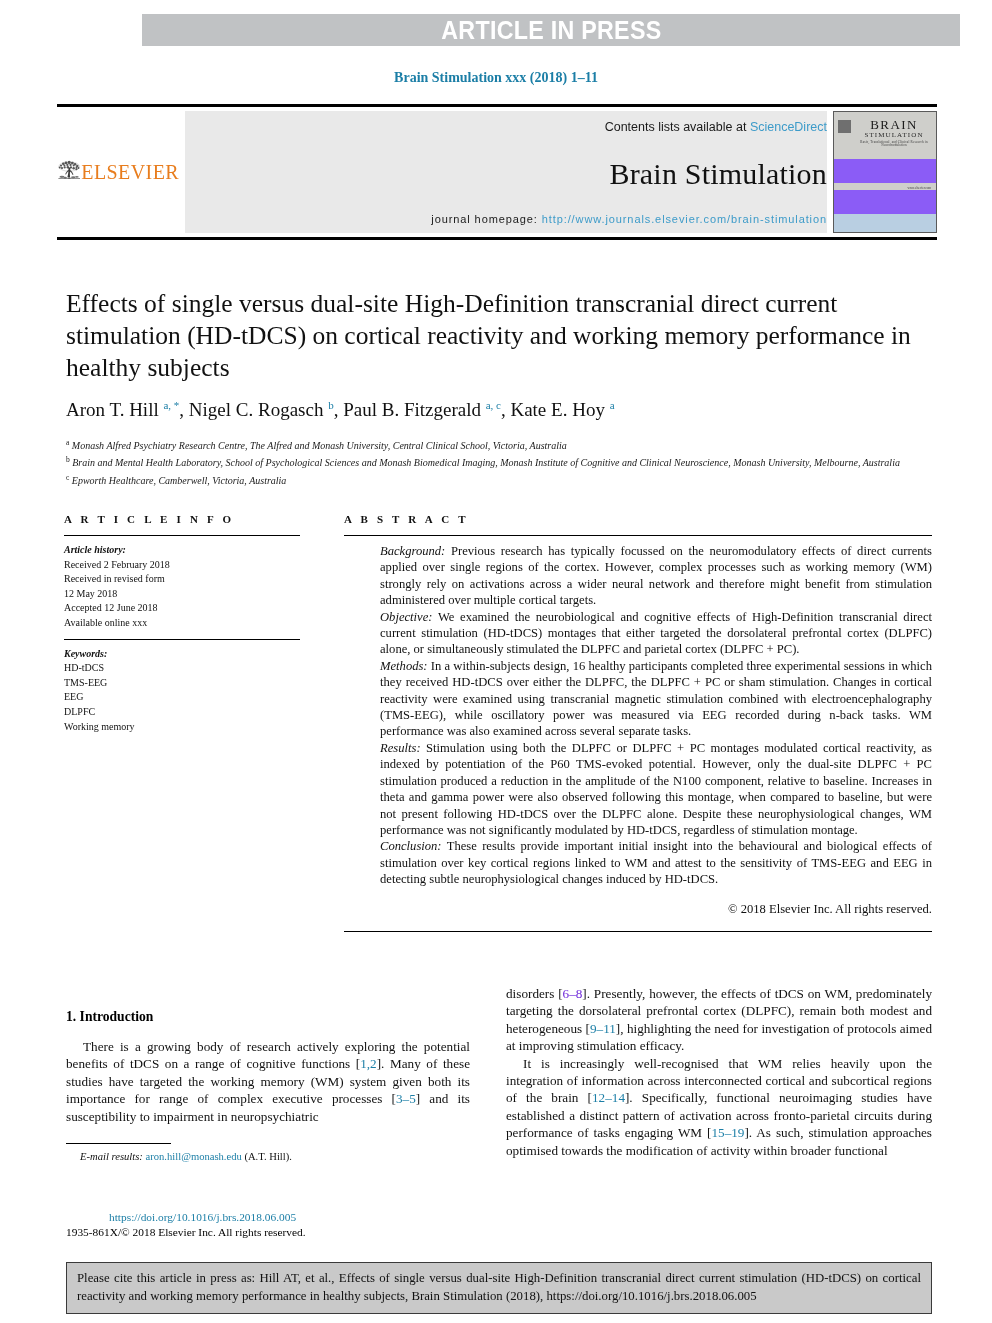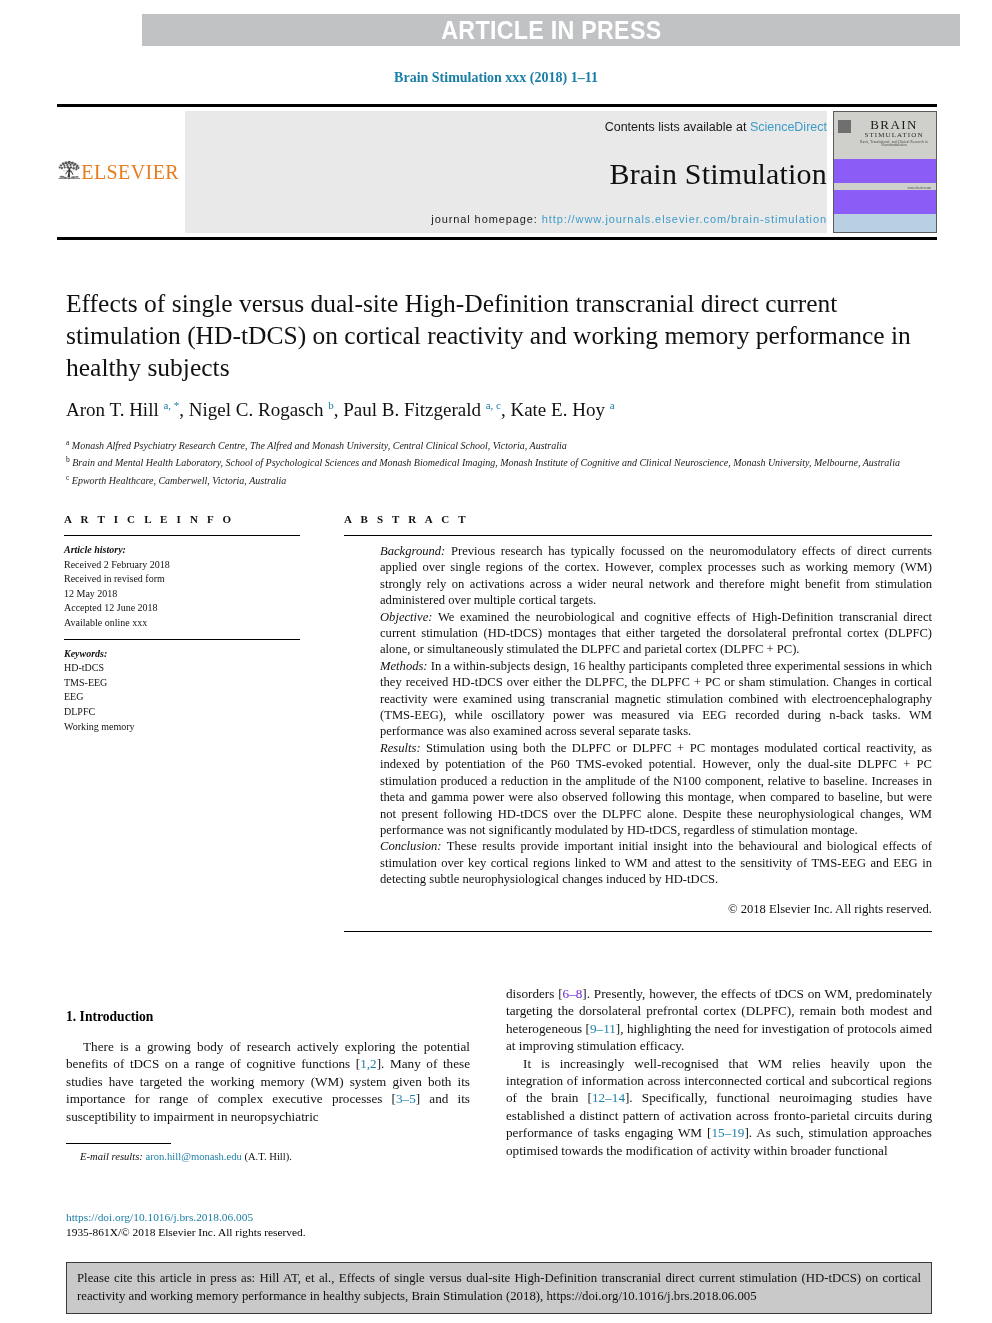--- a/index.html
+++ b/index.html
@@ -306,21 +306,21 @@
 
   .doi-block {
     position: absolute;
     left: 66px;
     top: 1210px;
     width: 440px;
     font-family: "Liberation Serif", serif;
     font-size: 11.4px;
     line-height: 14.5px;
   }
-  .doi-block .doi { color: #1b7ea6; }
+  .doi-block .doi { color: #1b7ea6; margin-left: 43px; }
 
   
   .cite-box {
     position: absolute;
     left: 66px;
     top: 1262px;
     width: 866px;
     border: 1.4px solid #3a3a3a;
     background: #c9c9c9;
     box-sizing: border-box;

